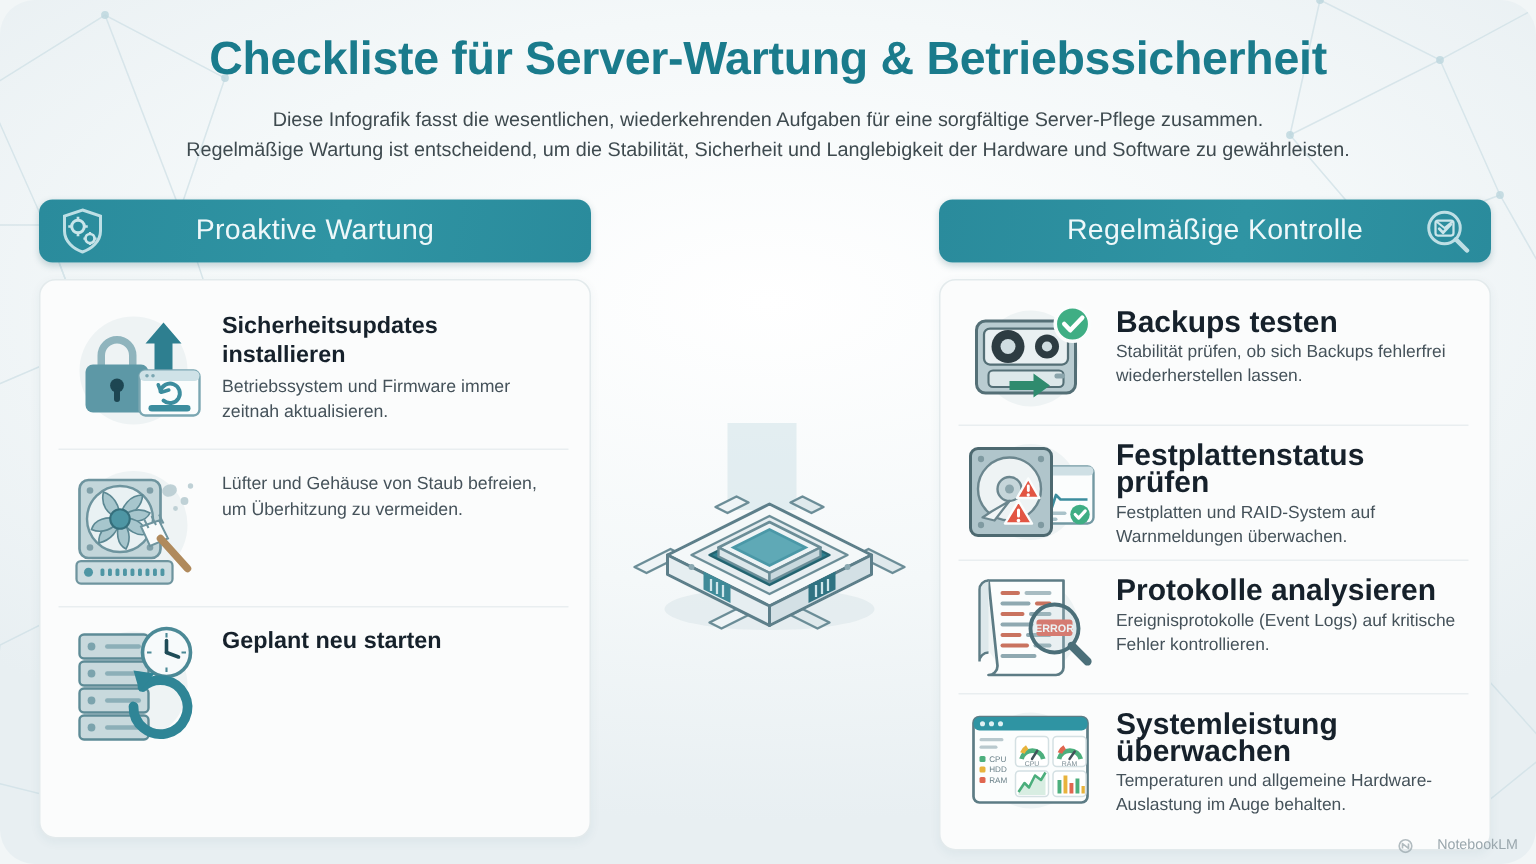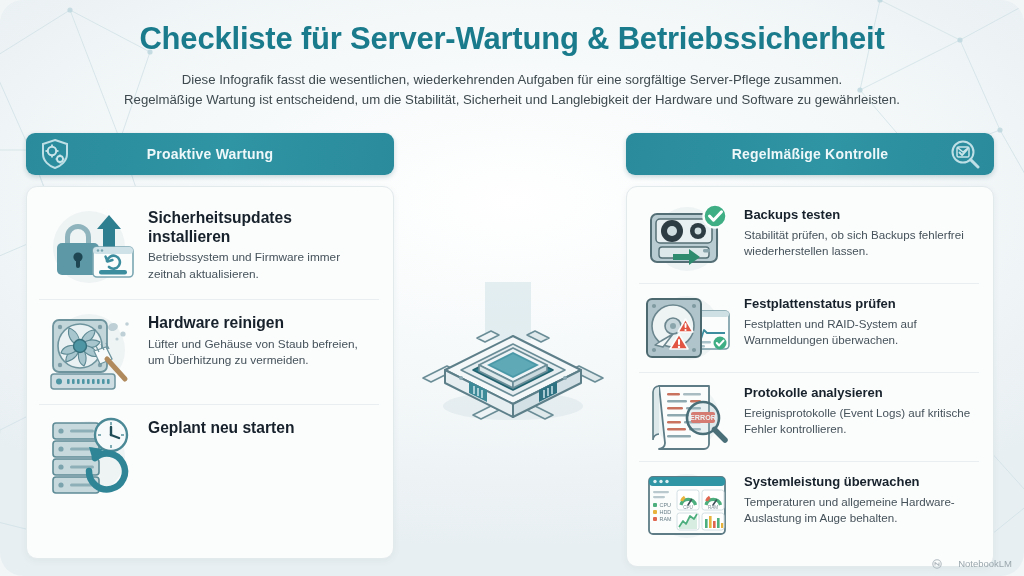--- a/index.html
+++ b/index.html
@@ -68,22 +68,22 @@
     position: relative;
     height: 42px;
     border-radius: 9px;
     background: linear-gradient(100deg, #2a8b9c 0%, #2f94a3 55%, #2a8b9c 100%);
     box-shadow: 0 2px 5px rgba(20,80,95,0.22);
     display: flex;
     align-items: center;
     justify-content: center;
   }
   .col-header .ch-title {
-    font-size: 14px;
-    font-weight: bold;
+    font-size: 19px;
+    font-weight: normal;
     color: #eef8fa;
     letter-spacing: 0.2px;
   }
   .col-header .ch-icon {
     position: absolute;
     top: 50%;
     transform: translateY(-50%);
     width: 34px;
     height: 34px;
     opacity: 0.85;
@@ -127,21 +127,21 @@
     margin-bottom: 3px;
   }
   .item-desc {
     font-size: 11.8px;
     line-height: 16.5px;
     color: #45525a;
   }
   
   .col-right .item { padding: 7px 2px 7px 2px; }
   .col-right .item-icon { width: 92px; height: 74px; }
-  .col-right .item-title { font-size: 13px; line-height: 18px; }
+  .col-right .item-title { font-size: 20px; line-height: 18px; }
   .col-right .item-desc { font-size: 11.6px; line-height: 16px; }
 
   
   .center-illo {
     position: absolute;
     left: 413px;
     top: 282px;
     width: 200px;
     height: 150px;
   }
@@ -299,21 +299,20 @@
                 <rect x="41" y="69" width="2.6" height="5" rx="1"></rect>
               <rect x="46" y="69" width="2.6" height="5" rx="1"></rect>
                 <rect x="51" y="69" width="2.6" height="5" rx="1"></rect>
               <rect x="56" y="69" width="2.6" height="5" rx="1"></rect>
                 <rect x="61" y="69" width="2.6" height="5" rx="1"></rect>
               <rect x="66" y="69" width="2.6" height="5" rx="1"></rect>
             </g>
           </svg>
         </div>
         <div class="item-txt">
-          <div class="item-title">Hardware reinigen</div>
           <div class="item-desc">Lüfter und Gehäuse von Staub befreien, um Überhitzung zu vermeiden.</div>
         </div>
       </div>
 
       <div class="item">
         <div class="item-icon">
           <svg viewBox="0 0 96 84" width="96" height="84">
             <circle cx="48" cy="42" r="36" fill="#eef3f4"></circle>
             <g stroke="#5d8b96" stroke-width="1.6">
               <rect x="12" y="8" width="46" height="16" rx="3" fill="#c8d9dd"></rect>

